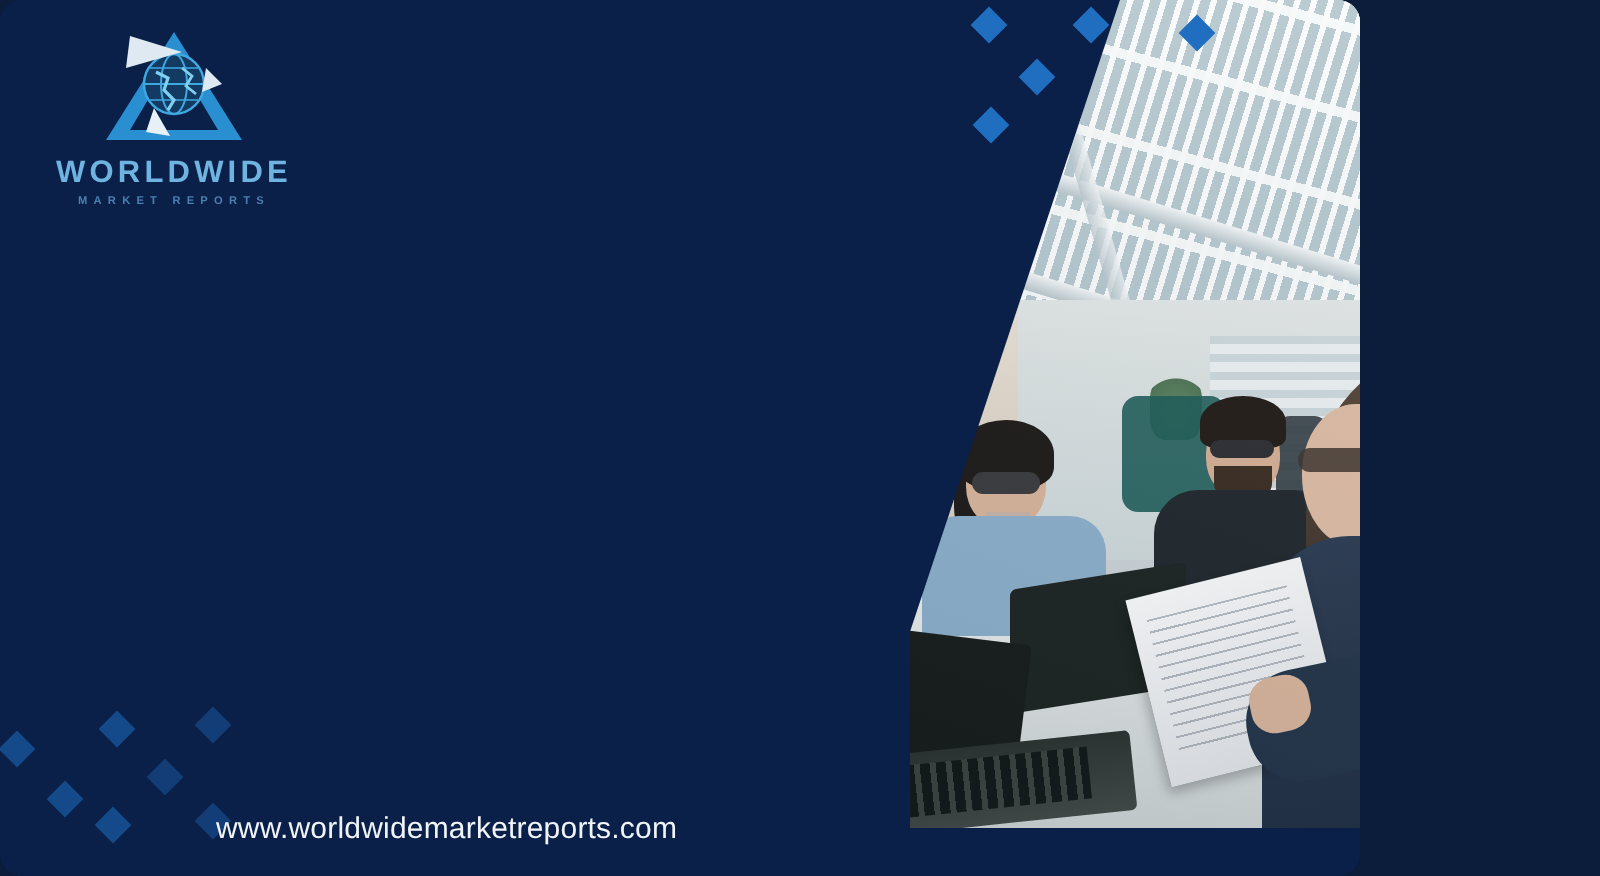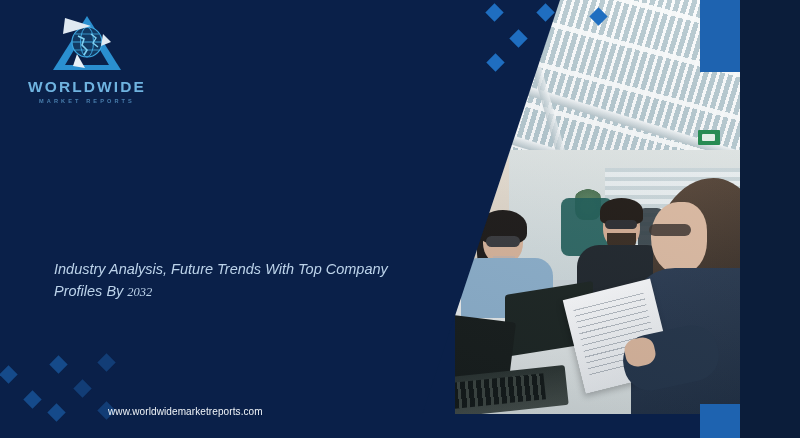--- a/index.html
+++ b/index.html
@@ -2,25 +2,26 @@
 <html><head>
 <meta charset="utf-8">
 <style>
   html, body {
     margin: 0;
     padding: 0;
     background: #0b1d3a;
   }
   .banner {
     position: relative;
-    width: 740px;
+    width: 680px;
     height: 438px;
     overflow: hidden;
     background: #0a2049;
     font-family: "Liberation Sans", sans-serif;
+    border-radius: 11px;
   }
 
   
   .photo-wrap {
     position: absolute;
     left: 455px;
     top: 0;
     width: 317px;
     height: 414px;
     overflow: hidden;
@@ -457,21 +458,21 @@
     font-size: 12.5px;
     font-style: italic;
   }
 
   
   .url {
     position: absolute;
     left: 108px;
     top: 406px;
     color: #f0f4f8;
-    font-size: 10px;
+    font-size: 15px;
     font-weight: 400;
     letter-spacing: 0.1px;
     font-family: "Liberation Sans", sans-serif;
   }
 </style>
 </head>
 <body>
 
 <div class="banner">
 
@@ -566,17 +567,16 @@
         <polygon points="14,6 40,14 12,22" fill="#dfe9f2"></polygon>
         <polygon points="52,22 60,30 50,34" fill="#dfe9f2"></polygon>
         <polygon points="26,42 34,56 22,54" fill="#e8f0f7"></polygon>
       </svg>
     </div>
     <div class="logo-name">WORLDWIDE</div>
     <div class="logo-sub">MARKET REPORTS</div>
   </div>
 
 
-  <div class="subtitle"><span>Industry Analysis, Future Trends With Top Company Profiles By</span> <span class="sub-year">2032</span></div>
 
   <div class="url">www.worldwidemarketreports.com</div>
 
 </div>
 
 </body></html>

